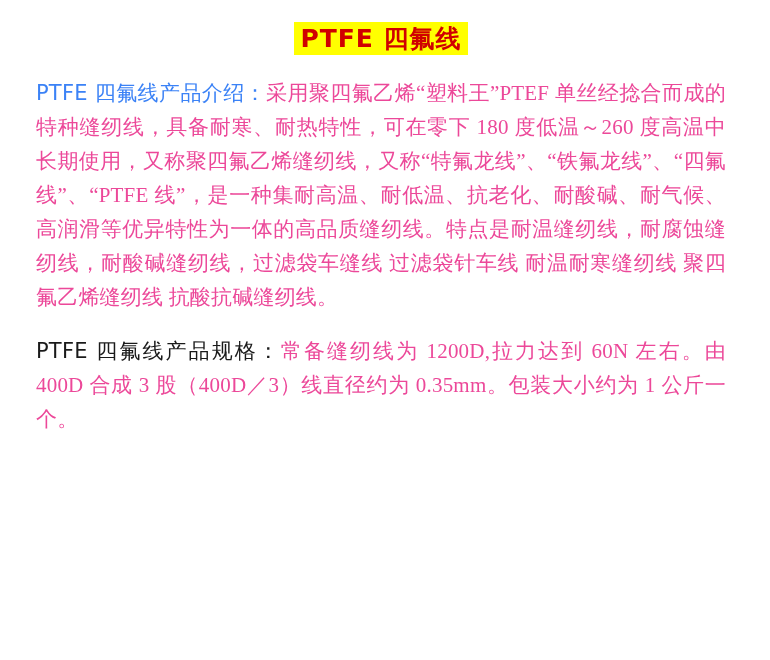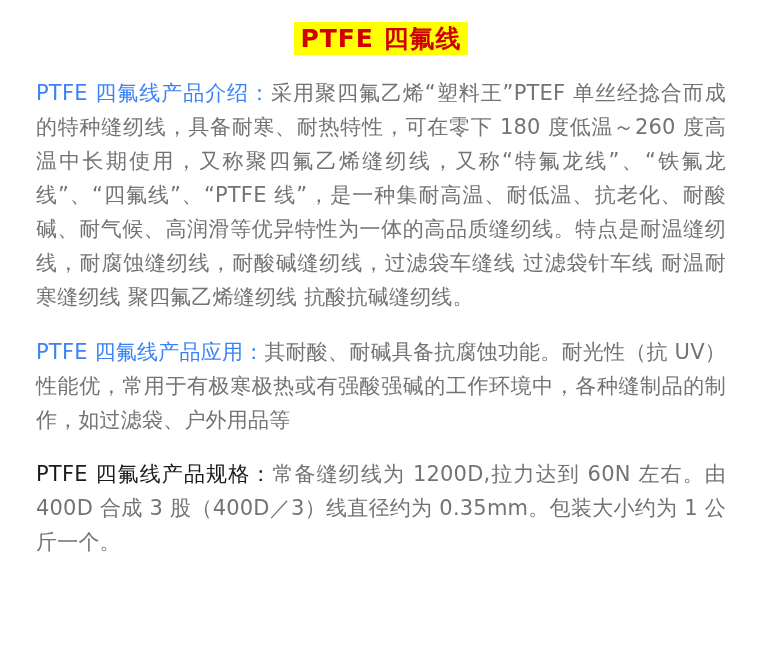--- a/index.html
+++ b/index.html
@@ -45,40 +45,38 @@
     text-justify: inter-ideograph;
     letter-spacing: 0.2px;
   }
   .lead-red {
     color: #3b82f6;
   }
   .lead-black {
     color: #1a1a1a;
   }
   .body-text {
-    color: #737373;
+    color: #ec4899;
+    font-family: Liberation Serif, serif;
   }
   .para.compact {
     line-height: 1.6;
   }
 </style>
 </head>
 <body>
 
 <div class="page">
 
   <div class="title-wrap">
     <span class="title">PTFE 四氟线</span>
   </div>
 
   <div class="section">
     <p class="para"><span class="lead-red">PTFE 四氟线产品介绍：</span><span class="body-text">采用聚四氟乙烯“塑料王”PTEF 单丝经捻合而成的特种缝纫线，具备耐寒、耐热特性，可在零下 180 度低温～260 度高温中长期使用，又称聚四氟乙烯缝纫线，又称“特氟龙线”、“铁氟龙线”、“四氟线”、“PTFE 线”，是一种集耐高温、耐低温、抗老化、耐酸碱、耐气候、高润滑等优异特性为一体的高品质缝纫线。特点是耐温缝纫线，耐腐蚀缝纫线，耐酸碱缝纫线，过滤袋车缝线  过滤袋针车线  耐温耐寒缝纫线  聚四氟乙烯缝纫线  抗酸抗碱缝纫线。</span></p>
   </div>
 
-  <div class="section">
-    <p class="para"><span class="lead-red">PTFE 四氟线产品应用：</span><span class="body-text">其耐酸、耐碱具备抗腐蚀功能。耐光性（抗 UV）性能优，常用于有极寒极热或有强酸强碱的工作环境中，各种缝制品的制作，如过滤袋、户外用品等</span></p>
-  </div>
 
   <div class="section">
     <p class="para compact"><span class="lead-black">PTFE 四氟线产品规格：</span><span class="body-text">常备缝纫线为 1200D,拉力达到 60N 左右。由 400D 合成 3 股（400D／3）线直径约为 0.35mm。包装大小约为 1 公斤一个。</span></p>
   </div>
 
 </div>
 
 </body></html>

